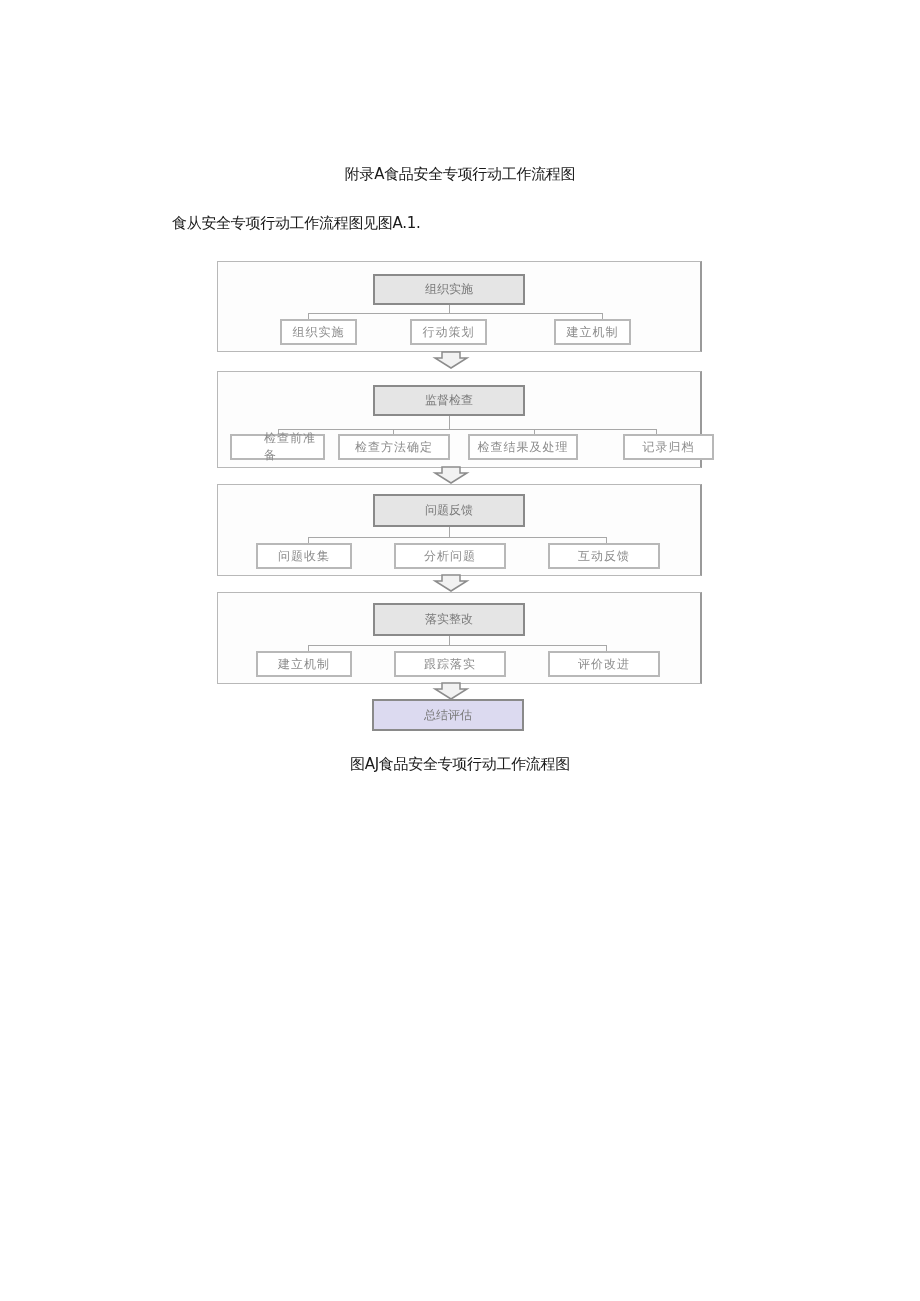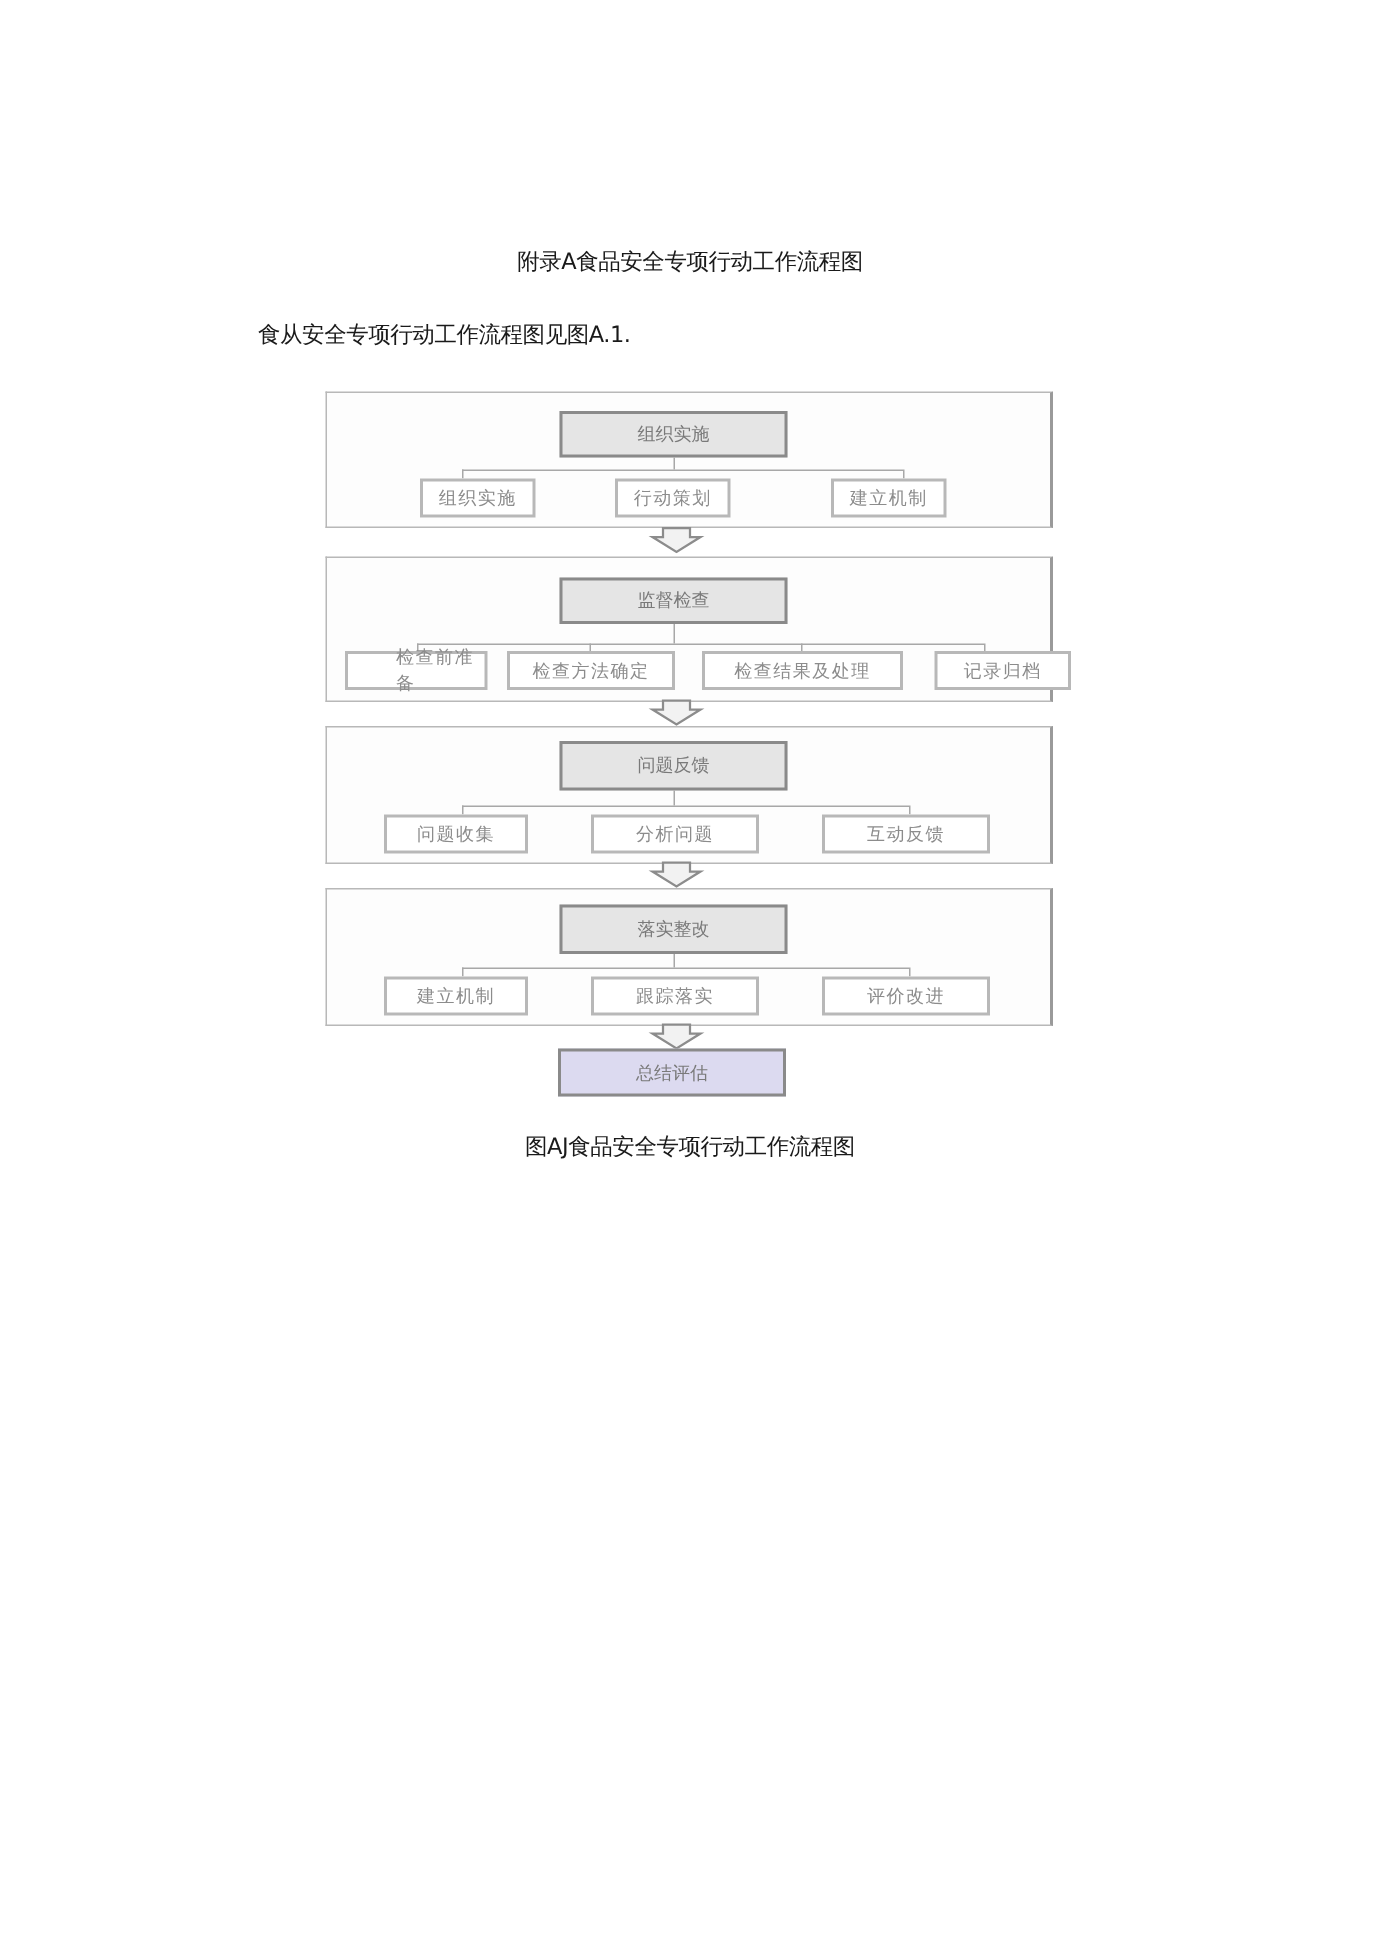--- a/index.html
+++ b/index.html
@@ -57,21 +57,21 @@
   <div class="stage" style="top:110px; height:97px;">
     <div class="main-box" style="top:13px;">监督检查</div>
     <div class="vline" style="left:231px; top:44px; height:13px;"></div>
     <div class="hline" style="left:60px; top:57px; width:378px;"></div>
     <div class="vline" style="left:60px; top:57px; height:5px;"></div>
     <div class="vline" style="left:175px; top:57px; height:5px;"></div>
     <div class="vline" style="left:316px; top:57px; height:5px;"></div>
     <div class="vline" style="left:438px; top:57px; height:5px;"></div>
     <div class="sub-box" style="left:12px; top:62px; width:95px;padding-left:32px;">检查前准备</div>
     <div class="sub-box" style="left:120px; top:62px; width:112px;">检查方法确定</div>
-    <div class="sub-box" style="left:250px; top:62px; width:134px;">检查结果及处理</div>
+    <div class="sub-box" style="left:250px; top:62px; width:110px;">检查结果及处理</div>
     <div class="sub-box" style="left:405px; top:62px; width:91px;text-align:center;">记录归档</div>
   </div>
 
   <svg class="arrow" style="top:205px;" viewBox="0 0 40 18">
     <path d="M11 1 L29 1 L29 7 L36 7 L20 17 L4 7 L11 7 Z" fill="#f2f2f2" stroke="#8c8c8c" stroke-width="1.5"></path>
   </svg>
 
   <div class="stage" style="top:223px; height:92px;">
     <div class="main-box" style="top:9px; height:33px;font-family:Liberation Mono, monospace;">问题反馈</div>
     <div class="vline" style="left:231px; top:42px; height:10px;"></div>

